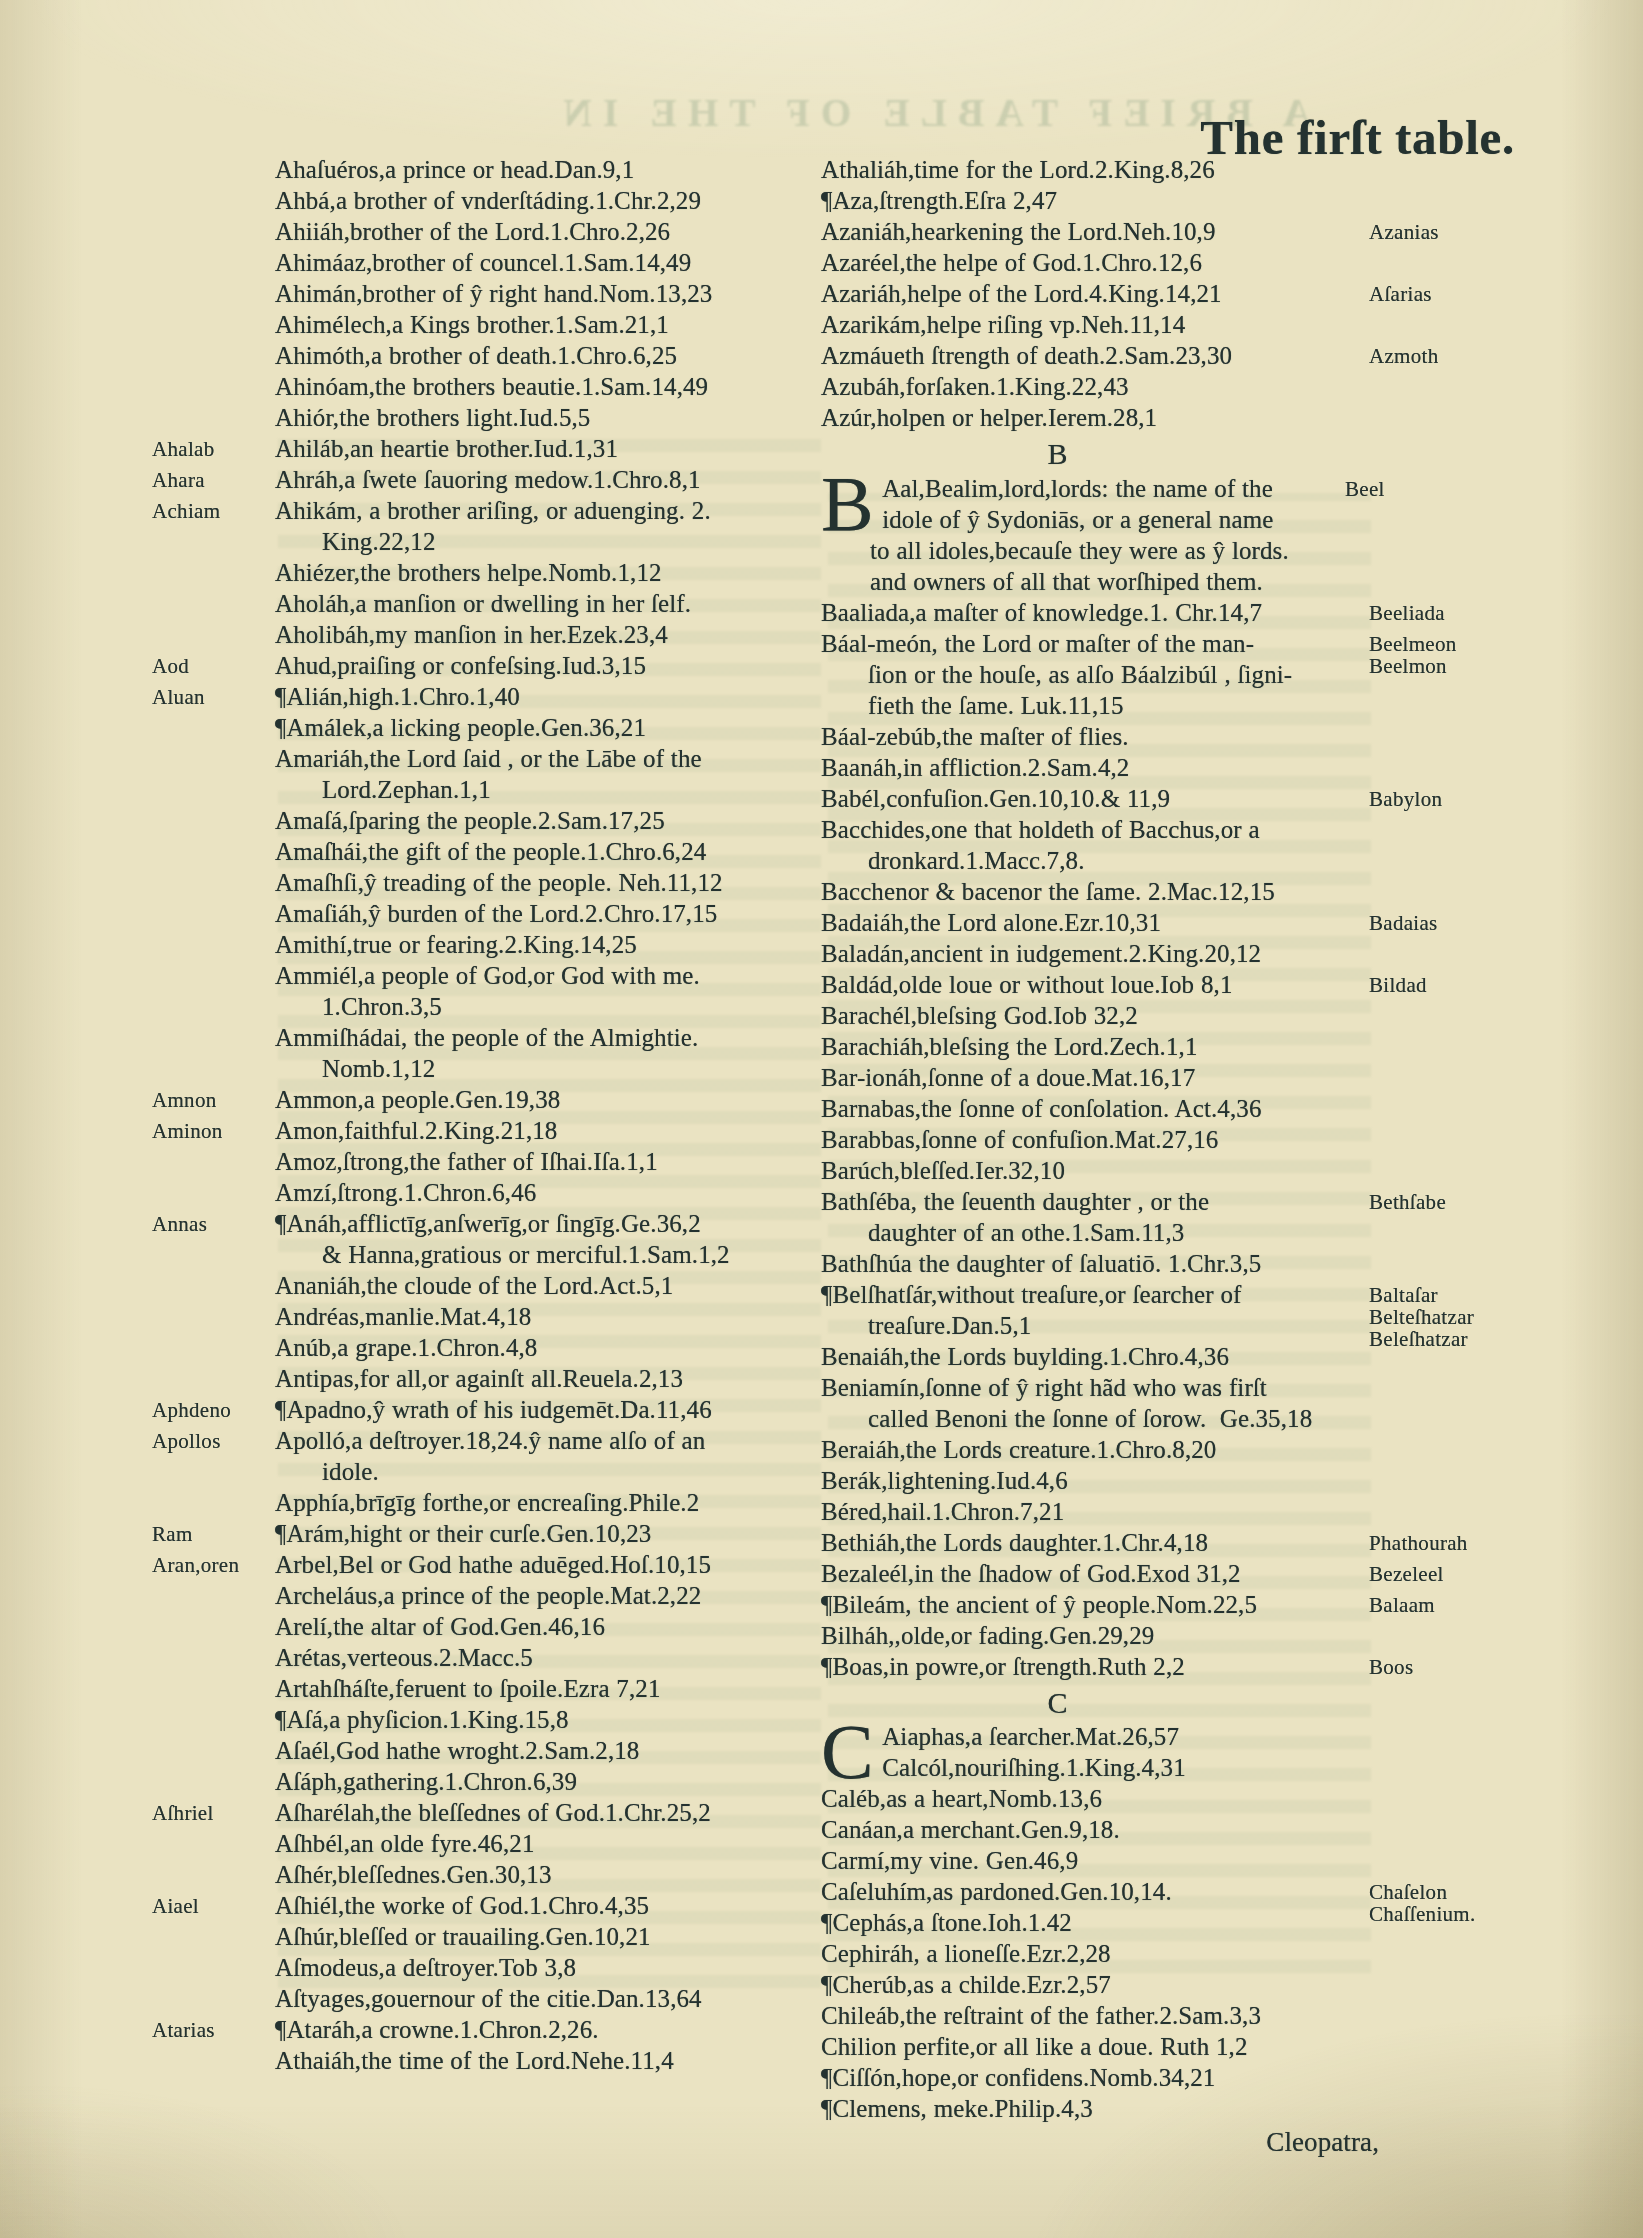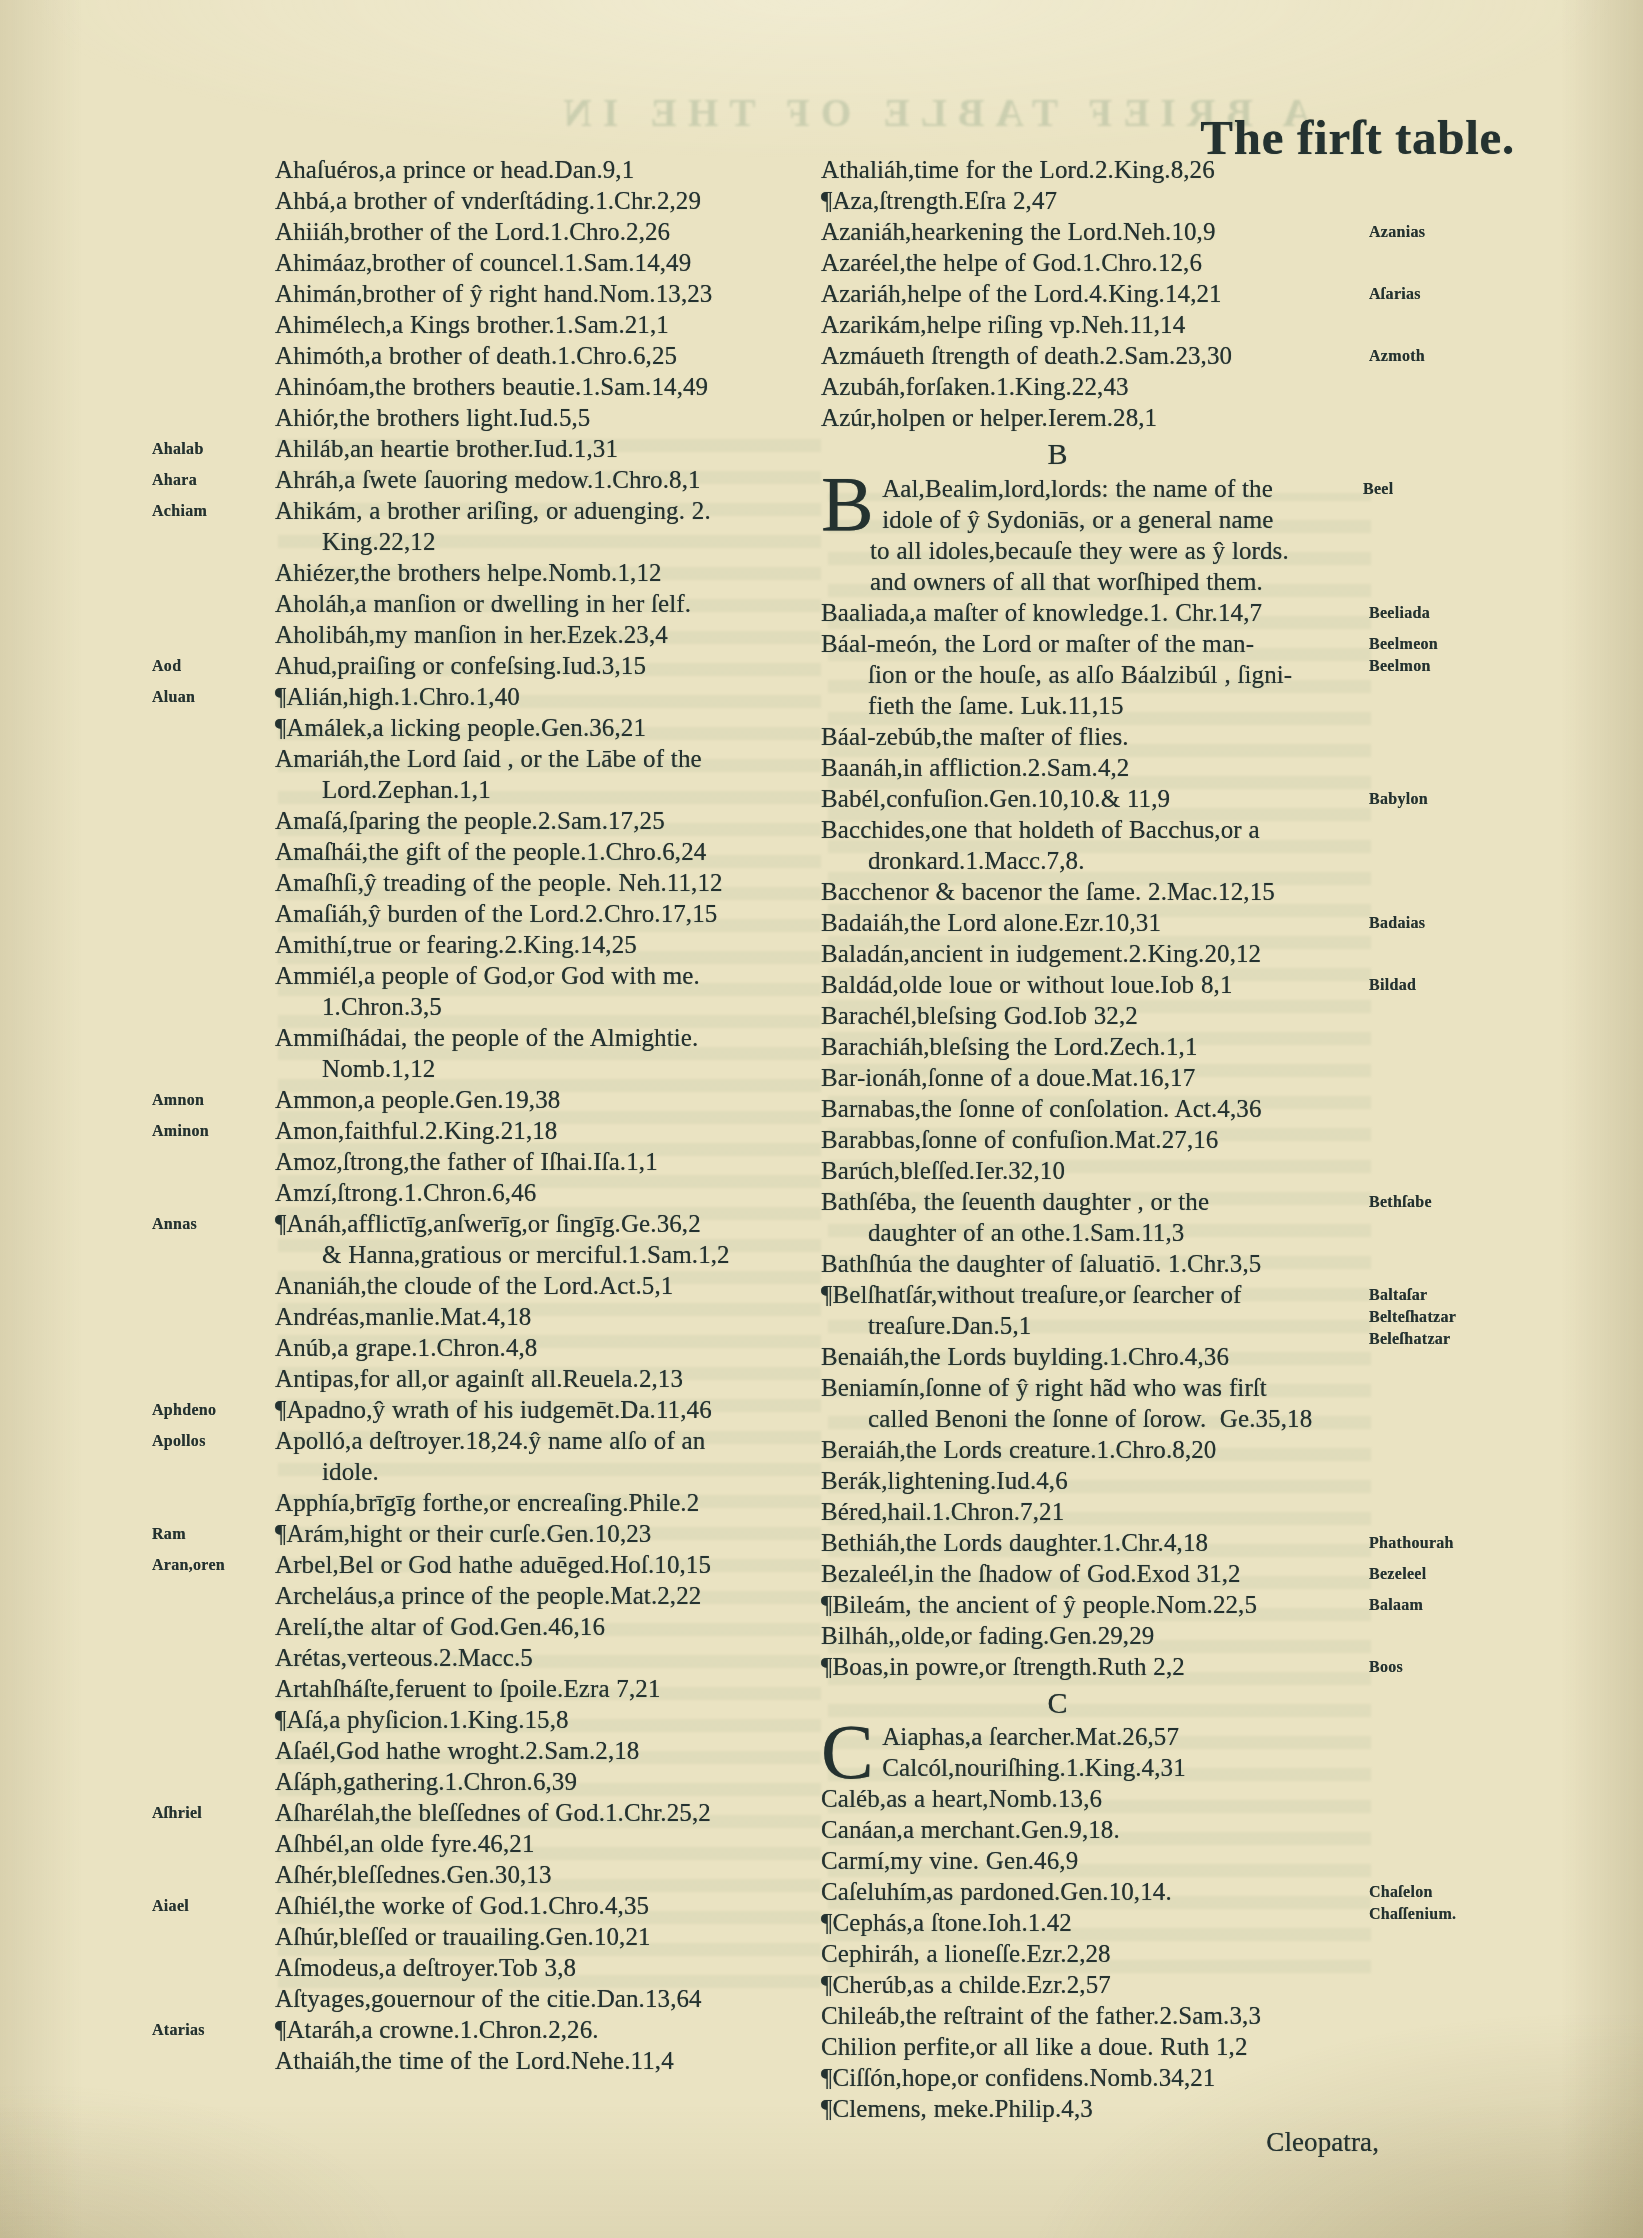--- a/index.html
+++ b/index.html
@@ -51,28 +51,28 @@
     font-size:79px;line-height:62px;height:62px;
     text-shadow:0 0 0.7px rgba(25,40,38,.7);
   }
   p.heading{
     margin:4.2px 0 1.4px;font-size:30px;line-height:34px;text-align:center;
     padding-right:85px;
     text-shadow:0 0 0.7px rgba(25,40,38,.65);
   }
   .note{
     position:absolute;top:5px;
-    font-size:16px;line-height:22px;font-weight:bold;
+    font-size:21px;line-height:22px;font-weight:normal;
     letter-spacing:0.3px;white-space:pre-line;
     text-shadow:0 0 0.4px rgba(25,40,38,.6);
     text-indent:0;
   }
   .note-l{left:-123px;width:118px;}
   .note-r{left:548px;width:268px;}
-  .dc-group .note-r{left:493px;}
+  .dc-group .note-r{left:475px;}
   #catchword{
     margin-top:2px;text-align:right;font-size:27px;line-height:32px;
     padding-right:0;text-shadow:0 0 0.7px rgba(25,40,38,.65);
   }
 </style>
 </head>
 <body>
 
 <div class="ghost-stripes" id="ghost-l"></div>
 <div class="ghost-stripes" id="ghost-r"></div>

